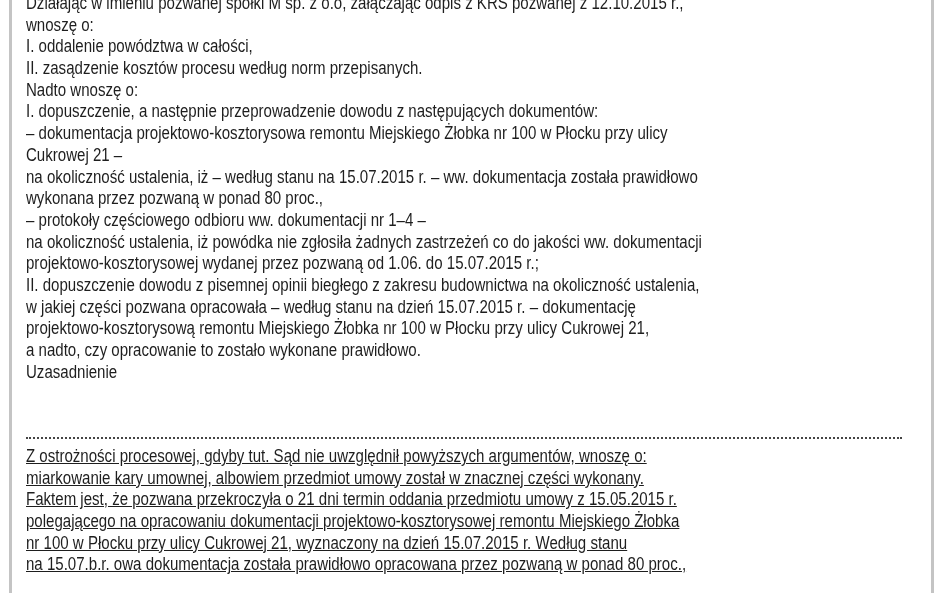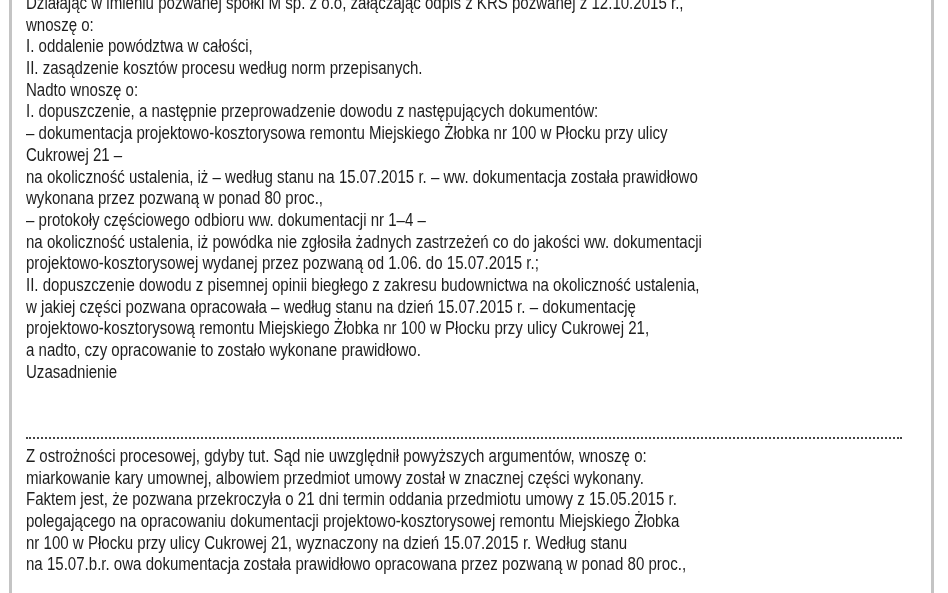--- a/index.html
+++ b/index.html
@@ -17,21 +17,21 @@
   }
   .line {
     display: block; white-space: nowrap;
     transform: scaleX(0.86); transform-origin: left center;
     height: 21.7px;
   }
   .sep {
     position: absolute; left: 26px; top: 437px; width: 876px; height: 0;
     border-top: 2px dotted #444;
   }
-  .content.lower { top: 446px; }
+  .content.lower { top: 446px; text-decoration: underline; }
 </style>
 </head>
 <body>
 
 <div class="frame"></div>
 
 <div class="content">
   <span class="line">Działając w imieniu pozwanej spółki M sp. z o.o, załączając odpis z KRS pozwanej z 12.10.2015 r.,</span>
   <span class="line">wnoszę o:</span>
   <span class="line">I. oddalenie powództwa w całości,</span>

